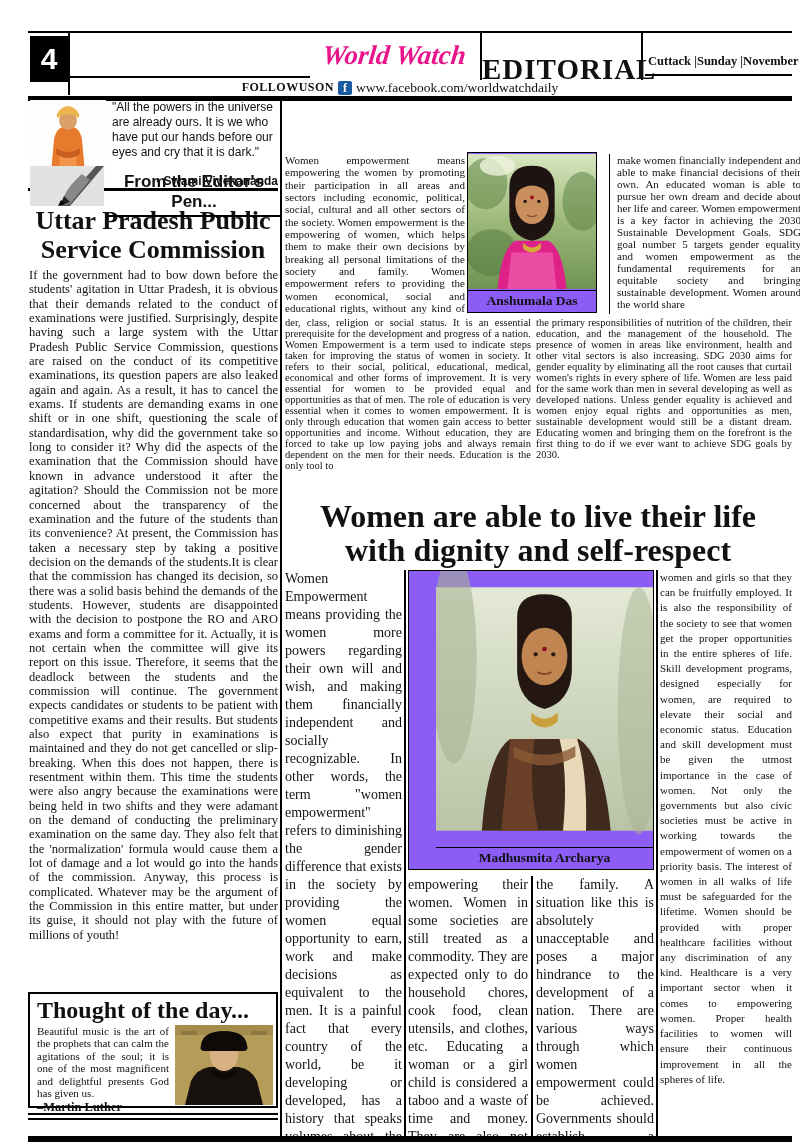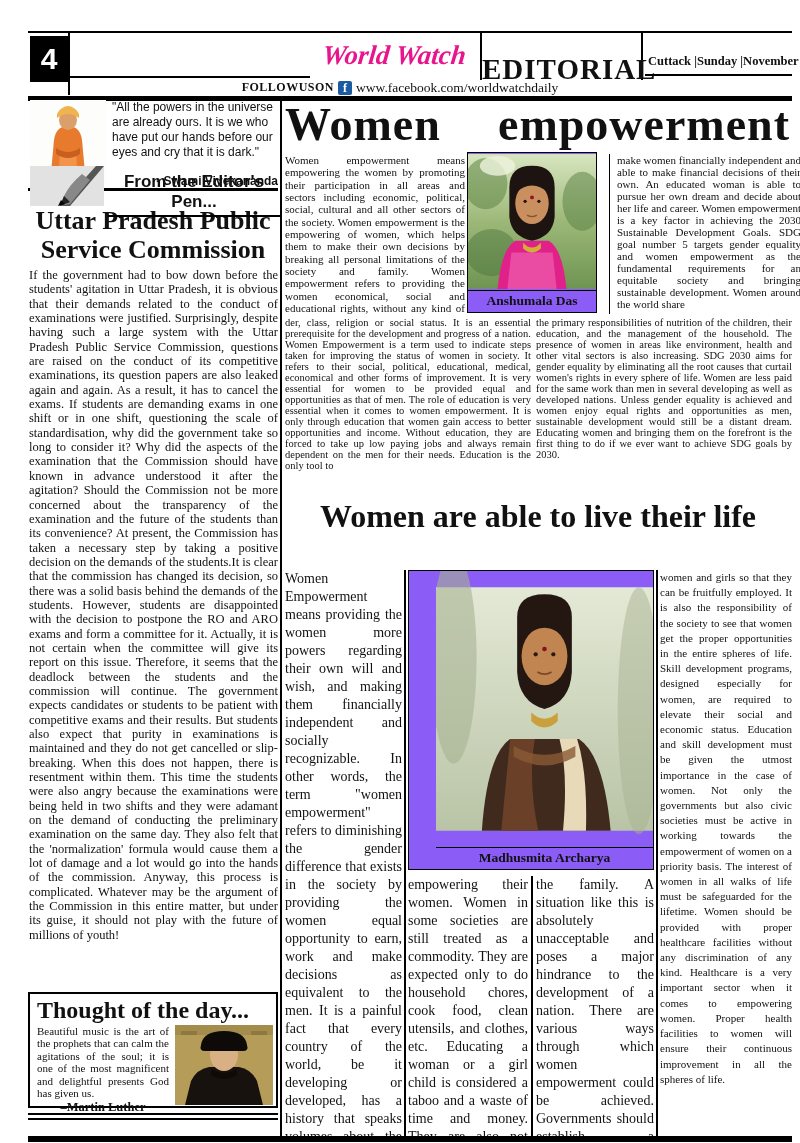--- a/index.html
+++ b/index.html
@@ -41,21 +41,21 @@
     text-align:center; }
   .ed-title { left:28px; top:206px; width:250px; text-align:center; font-weight:bold;
     font-size:26px; line-height:29px; }
   .ed-body { left:29px; top:268px; width:249px; height:722px; font-size:12.5px;
     line-height:14.35px; overflow:hidden; }
   .thought-box { left:28px; top:992px; width:250px; height:116px; border:2px solid #000;
     padding:3px 7px; }
   .thought-title { font-weight:bold; font-size:24px; line-height:26px; }
   .thought-flex { display:flex; gap:6px; margin-top:2px; }
   .thought-quote { width:132px; font-size:11px; line-height:12.4px; text-align:justify; }
-  .thought-attr { text-align:center; font-weight:bold; font-size:12.5px; margin-top:1px; }
+  .thought-attr { text-align:left; font-weight:bold; font-size:12.5px; margin-top:1px; }
   .double-rule { left:28px; top:1113px; width:250px; height:7px;
     border-top:2px solid #000; border-bottom:2px solid #000; }
 
   
   .main-divider { left:280px; top:100px; width:2px; height:1036px; }
   .h1 { left:285px; top:100px; width:505px; font-weight:bold; font-size:46px;
     line-height:50px; text-align:justify; text-align-last:justify; letter-spacing:1px; }
   .a1-c1t { left:285px; top:154px; width:180px; height:160px; font-size:11px; line-height:12.35px; overflow:hidden;}
   .a1-c2t { left:600px; top:154px; width:192px; height:160px; font-size:11px; line-height:12px;
     border-left:1.5px solid #000; padding-left:7px; overflow:hidden;margin-left:9px;}
@@ -153,21 +153,20 @@
           <rect x="6" y="6" width="16" height="4" fill="#8c7840"></rect>
           <rect x="76" y="6" width="16" height="4" fill="#8c7840"></rect>
         </svg>
       </div>
     </div>
   </div>
   <div class="abs double-rule"></div>
 
   <div class="abs rule main-divider"></div>
 
-  <div class="abs h1">Women empowerment</div>
 
   <div class="abs a1-c1t justify">Women empowerment means empowering the women by promoting their participation in all areas and sectors including economic, political, social, cultural and all other sectors of the society. Women empowerment is the empowering of women, which helps them to make their own decisions by breaking all personal limitations of the society and family. Women empowerment refers to providing the women economical, social and educational rights, without any kind of discrimination based on gen-</div>
 
   <figure class="abs photo photo1">
     <svg viewBox="0 0 130 137">
       <defs>
         <linearGradient id="g1" x1="0" y1="0" x2="0" y2="1">
           <stop offset="0" stop-color="#d8e6c0"></stop>
             <stop offset="0.5" stop-color="#9cb878"></stop>
             <stop offset="1" stop-color="#6f9452"></stop>
@@ -191,20 +190,21 @@
     </svg>
     <figcaption class="photo-caption">Anshumala Das</figcaption>
   </figure>
 
   <div class="abs a1-c2t justify">make women financially independent and able to make financial decisions of their own. An educated woman is able to pursue her own dream and decide about her life and career. Women empowerment is a key factor in achieving the 2030 Sustainable Development Goals. SDG goal number 5 targets gender equality and women empowerment as the fundamental requirements for an equitable society and bringing sustainable development. Women around the world share</div>
   <div class="abs a1-c1b justify">der, class, religion or social status. It is an essential prerequisite for the development and progress of a nation. Women Empowerment is a term used to indicate steps taken for improving the status of women in society. It refers to their social, political, educational, medical, economical and other forms of improvement. It is very essential for women to be provided equal and opportunities as that of men. The role of education is very essential when it comes to women empowerment. It is only through education that women gain access to better opportunities and income. Without education, they are forced to take up low paying jobs and always remain dependent on the men for their needs. Education is the only tool to</div>
   <div class="abs a1-c2b justify">the primary responsibilities of nutrition of the children, their education, and the management of the household. The presence of women in areas like environment, health and other vital sectors is also increasing. SDG 2030 aims for gender equality by eliminating all the root causes that curtail women's rights in every sphere of life. Women are less paid for the same work than men in several developing as well as developed nations. Unless gender equality is achieved and women enjoy equal rights and opportunities as men, sustainable development would still be a distant dream. Educating women and bringing them on the forefront is the first thing to do if we ever want to achieve SDG goals by 2030.</div>
 
   <div class="abs h2">
     <div>Women are able to live their life</div>
+    <div>with dignity and self-respect</div>
   </div>
 
   <div class="abs a2-col a2-c1 justify">Women Empowerment means providing the women more powers regarding their own will and wish, and making them financially independent and socially recognizable. In other words, the term "women empowerment" refers to diminishing the gender difference that exists in the society by providing the women equal opportunity to earn, work and make decisions as equivalent to the men. It is a painful fact that every country of the world, be it developing or developed, has a history that speaks volumes about the ill-treatment of the women. Women are subjected to various kinds of physical and mental tortures, in their own family and also in society. Though, the situation has improved considerably from the past, more so in the developed countries. But, third world countries like India, Africa, etc. despite the improvements, still lag behind when it comes to</div>
 
   <div class="abs vdiv vd1"></div>
   <div class="abs vdiv vd2"></div>
   <div class="abs vdiv vd3"></div>
 
   <figure class="abs photo photo2">
     <svg viewBox="0 0 246 276">

